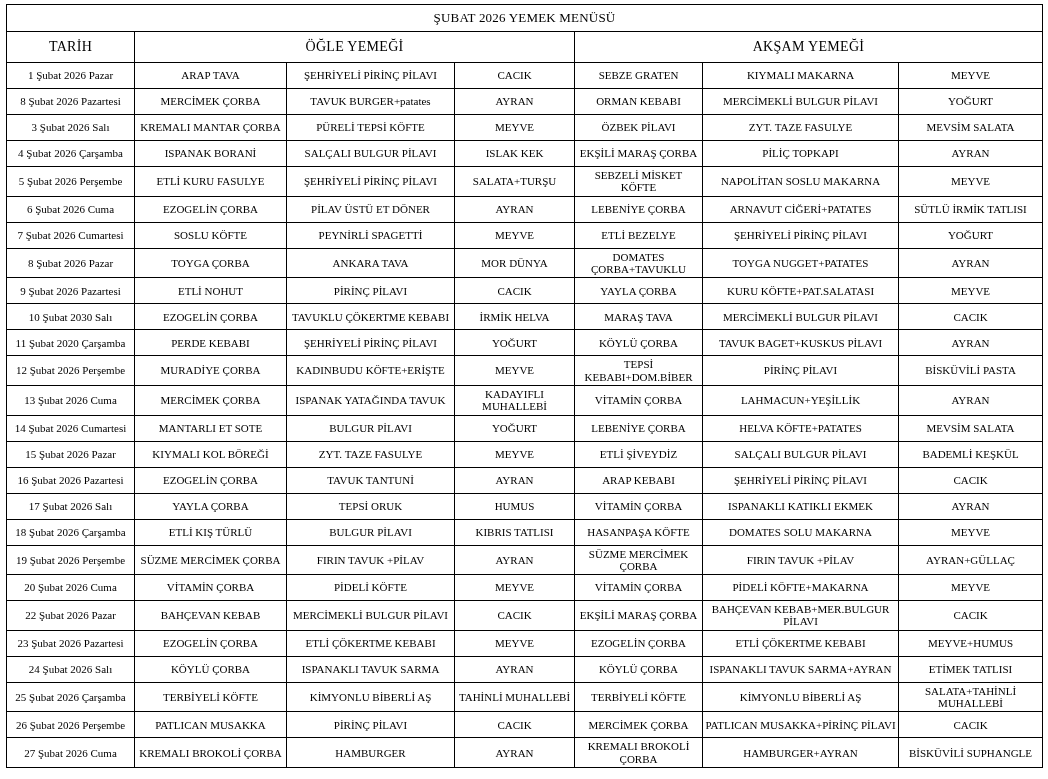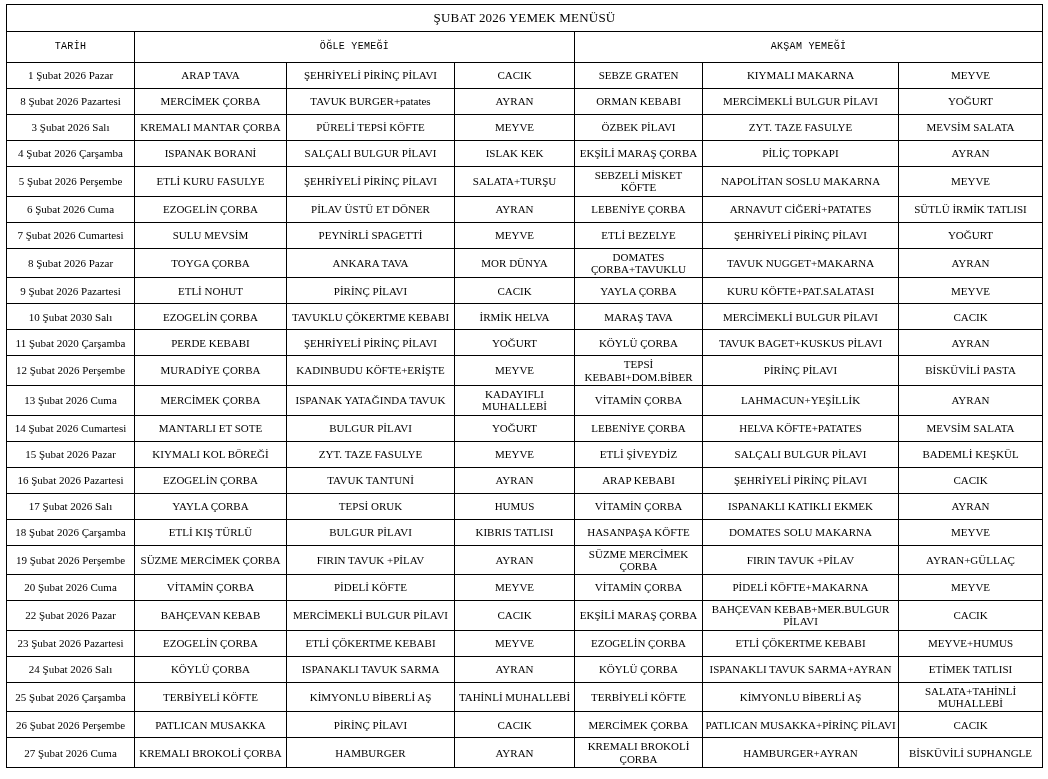--- a/index.html
+++ b/index.html
@@ -31,24 +31,23 @@
     padding: 2px 2px;
     line-height: 1.12;
   }
   .title-cell {
     font-size: 13px;
     font-weight: bold;
     letter-spacing: 0.2px;
     height: 22px;
   }
   .head-cell {
-    font-size: 10px;
+    font-size: 14px;
     height: 26px;
     letter-spacing: 0.3px;
-    font-family: Liberation Mono, monospace;
   }
   .body-cell {
     font-size: 11px;
     height: 21px;
     white-space: normal;
     word-wrap: break-word;
   }
   .date-cell {
     font-size: 11px;
   }
@@ -133,34 +132,34 @@
           <td class="body-cell date-cell">6 Şubat 2026 Cuma</td>
           <td class="body-cell">EZOGELİN ÇORBA</td>
           <td class="body-cell">PİLAV ÜSTÜ ET  DÖNER</td>
           <td class="body-cell">AYRAN</td>
           <td class="body-cell">LEBENİYE ÇORBA</td>
           <td class="body-cell">ARNAVUT CİĞERİ+PATATES</td>
           <td class="body-cell">SÜTLÜ İRMİK TATLISI</td>
         </tr>
         <tr>
           <td class="body-cell date-cell">7 Şubat 2026 Cumartesi</td>
-          <td class="body-cell">SULU MEVSİM</td>
+          <td class="body-cell">SOSLU KÖFTE</td>
           <td class="body-cell">PEYNİRLİ SPAGETTİ</td>
           <td class="body-cell">MEYVE</td>
           <td class="body-cell">ETLİ BEZELYE</td>
           <td class="body-cell">ŞEHRİYELİ PİRİNÇ PİLAVI</td>
           <td class="body-cell">YOĞURT</td>
         </tr>
         <tr>
           <td class="body-cell date-cell">8 Şubat 2026 Pazar</td>
           <td class="body-cell">TOYGA ÇORBA</td>
           <td class="body-cell">ANKARA TAVA</td>
           <td class="body-cell">MOR DÜNYA</td>
           <td class="body-cell">DOMATES ÇORBA+TAVUKLU</td>
-          <td class="body-cell">TAVUK NUGGET+MAKARNA</td>
+          <td class="body-cell">TOYGA NUGGET+PATATES</td>
           <td class="body-cell">AYRAN</td>
         </tr>
         <tr>
           <td class="body-cell date-cell">9 Şubat 2026 Pazartesi</td>
           <td class="body-cell">ETLİ NOHUT</td>
           <td class="body-cell">PİRİNÇ PİLAVI</td>
           <td class="body-cell">CACIK</td>
           <td class="body-cell">YAYLA ÇORBA</td>
           <td class="body-cell">KURU KÖFTE+PAT.SALATASI</td>
           <td class="body-cell">MEYVE</td>

